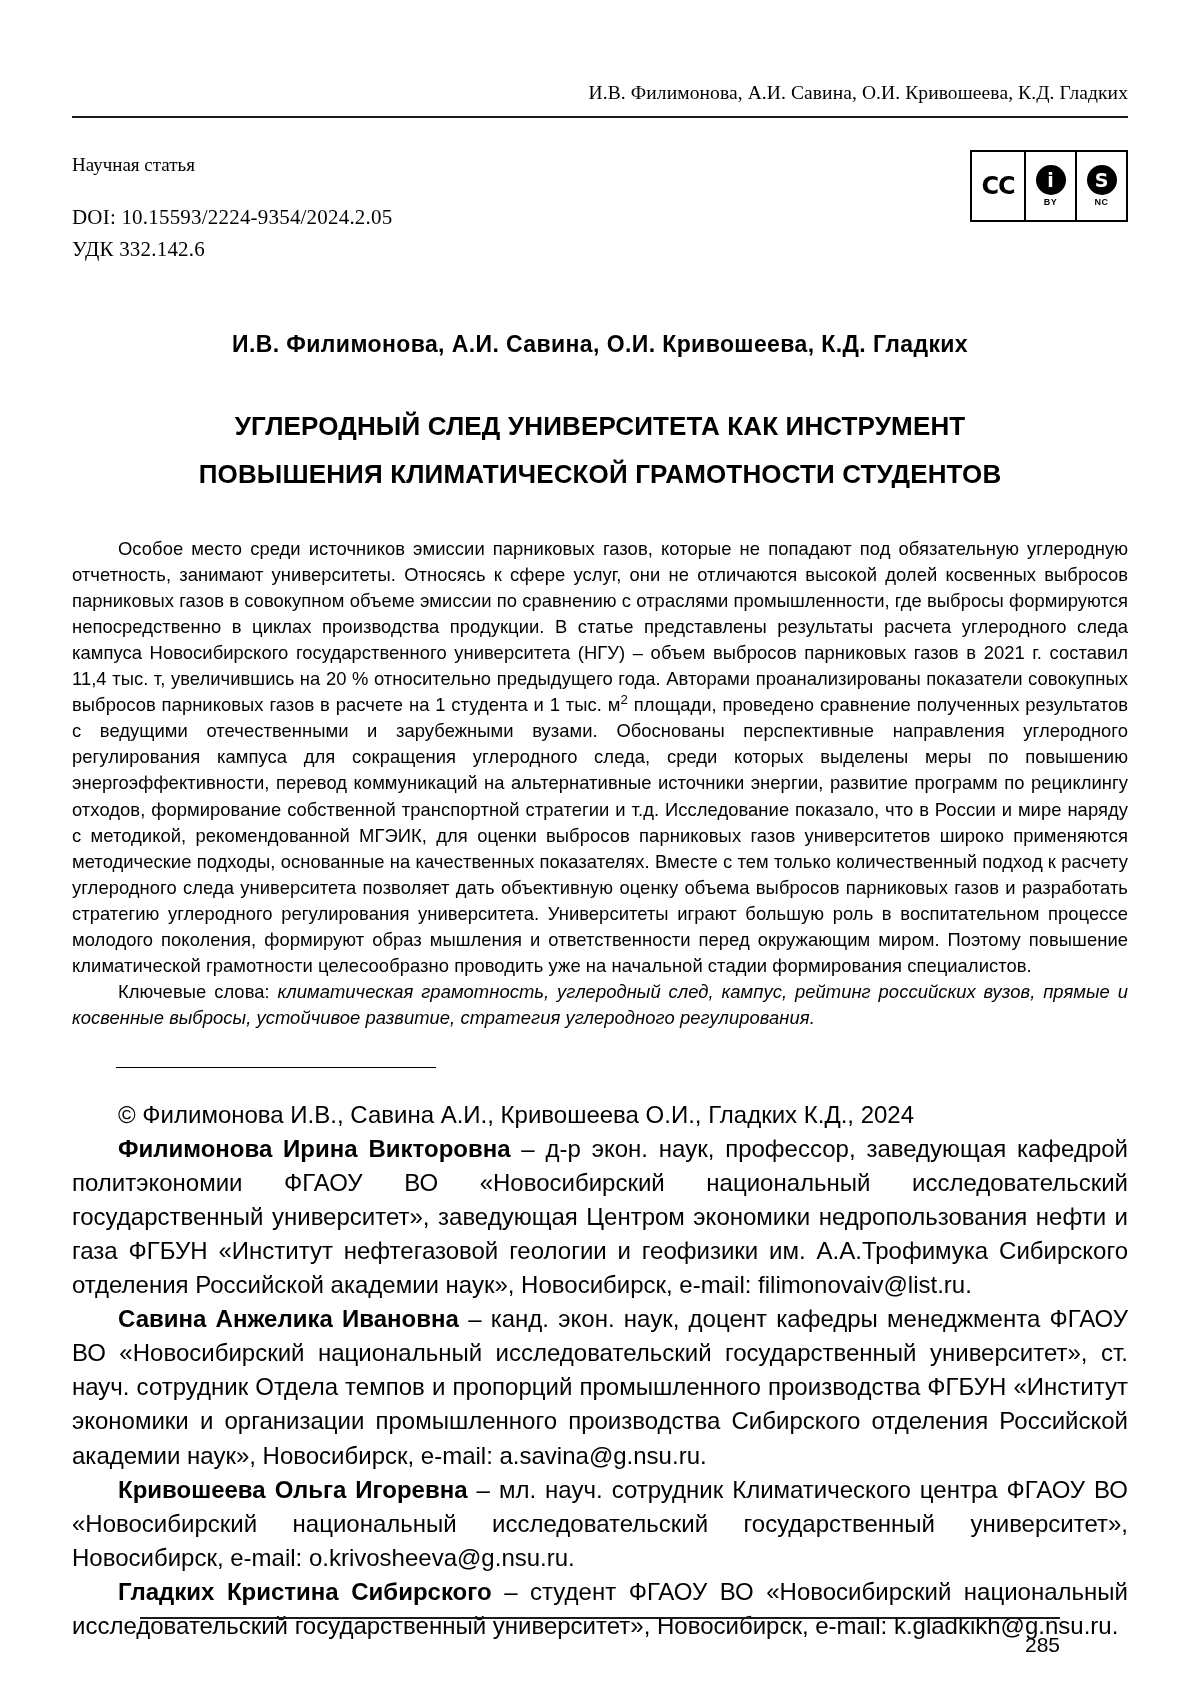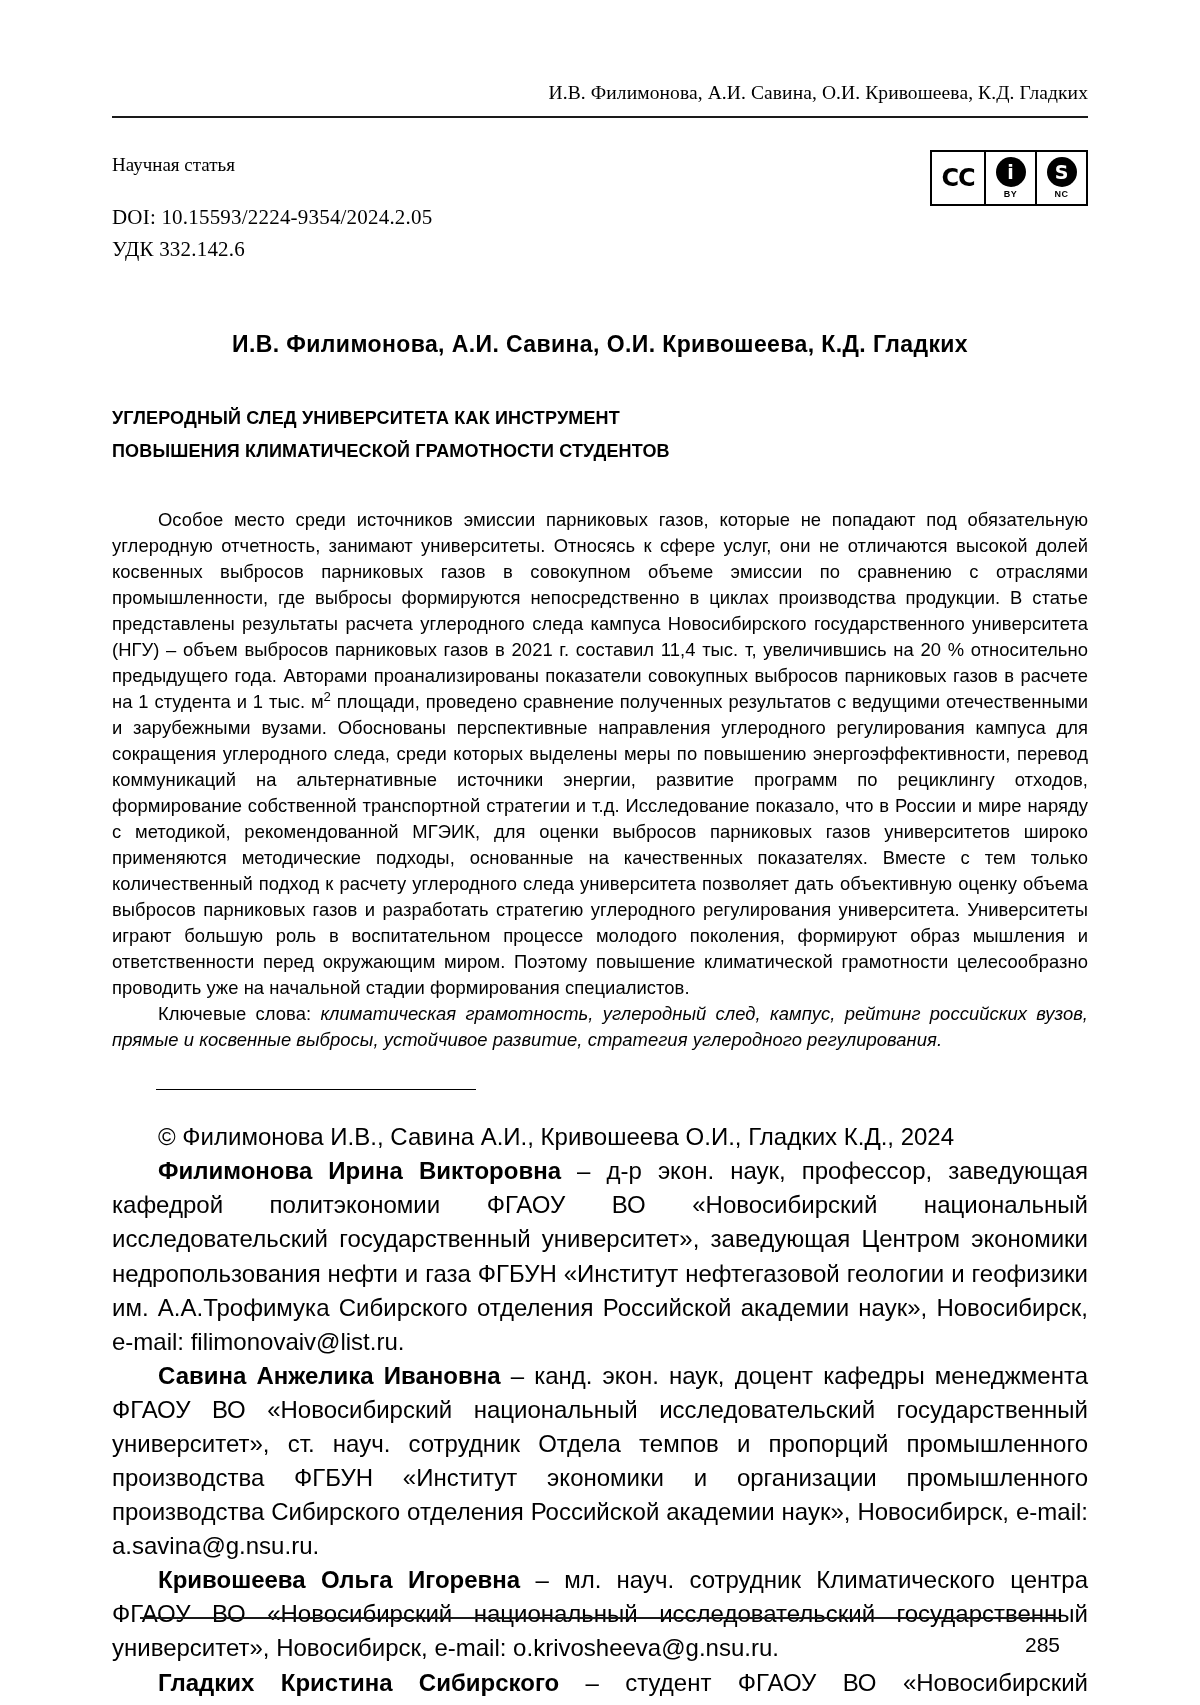--- a/index.html
+++ b/index.html
@@ -14,21 +14,21 @@
     color: #000000;
     position: relative;
     overflow: hidden;
   }
   .page {
     position: absolute;
     left: 0; top: 0;
     width: 1200px;
     height: 1705px;
     box-sizing: border-box;
-    padding: 0 112px;
+    padding: 0 72px;
   }
 
   
   .running-head {
     text-align: right;
     font-family: "Liberation Serif", serif;
     font-size: 19.5px;
     padding-top: 82px;
     letter-spacing: 0.1px;
   }
@@ -54,21 +54,21 @@
     letter-spacing: 0.2px;
   }
   .doi-line { margin-top: 26px; }
 
   
   .cc-badge {
     position: absolute;
     right: 0;
     top: -4px;
     width: 158px;
-    height: 56px;
+    height: 72px;
     border: 2px solid #000;
     background: #fff;
     display: flex;
     align-items: stretch;
     box-sizing: border-box;
   }
   .cc-cell {
     flex: 1 1 auto;
     display: flex;
     flex-direction: column;
@@ -110,22 +110,22 @@
   
   .authors {
     margin-top: 66px;
     text-align: center;
     font-size: 23px;
     font-weight: bold;
     letter-spacing: 0.4px;
   }
   .title {
     margin-top: 44px;
-    text-align: left;
-    font-size: 18px;
+    text-align: center;
+    font-size: 26px;
     font-weight: bold;
     line-height: 1.85;
     letter-spacing: 0.15px;
   }
 
   
   .abstract {
     margin-top: 38px;
     font-size: 18.4px;
     line-height: 1.415;

